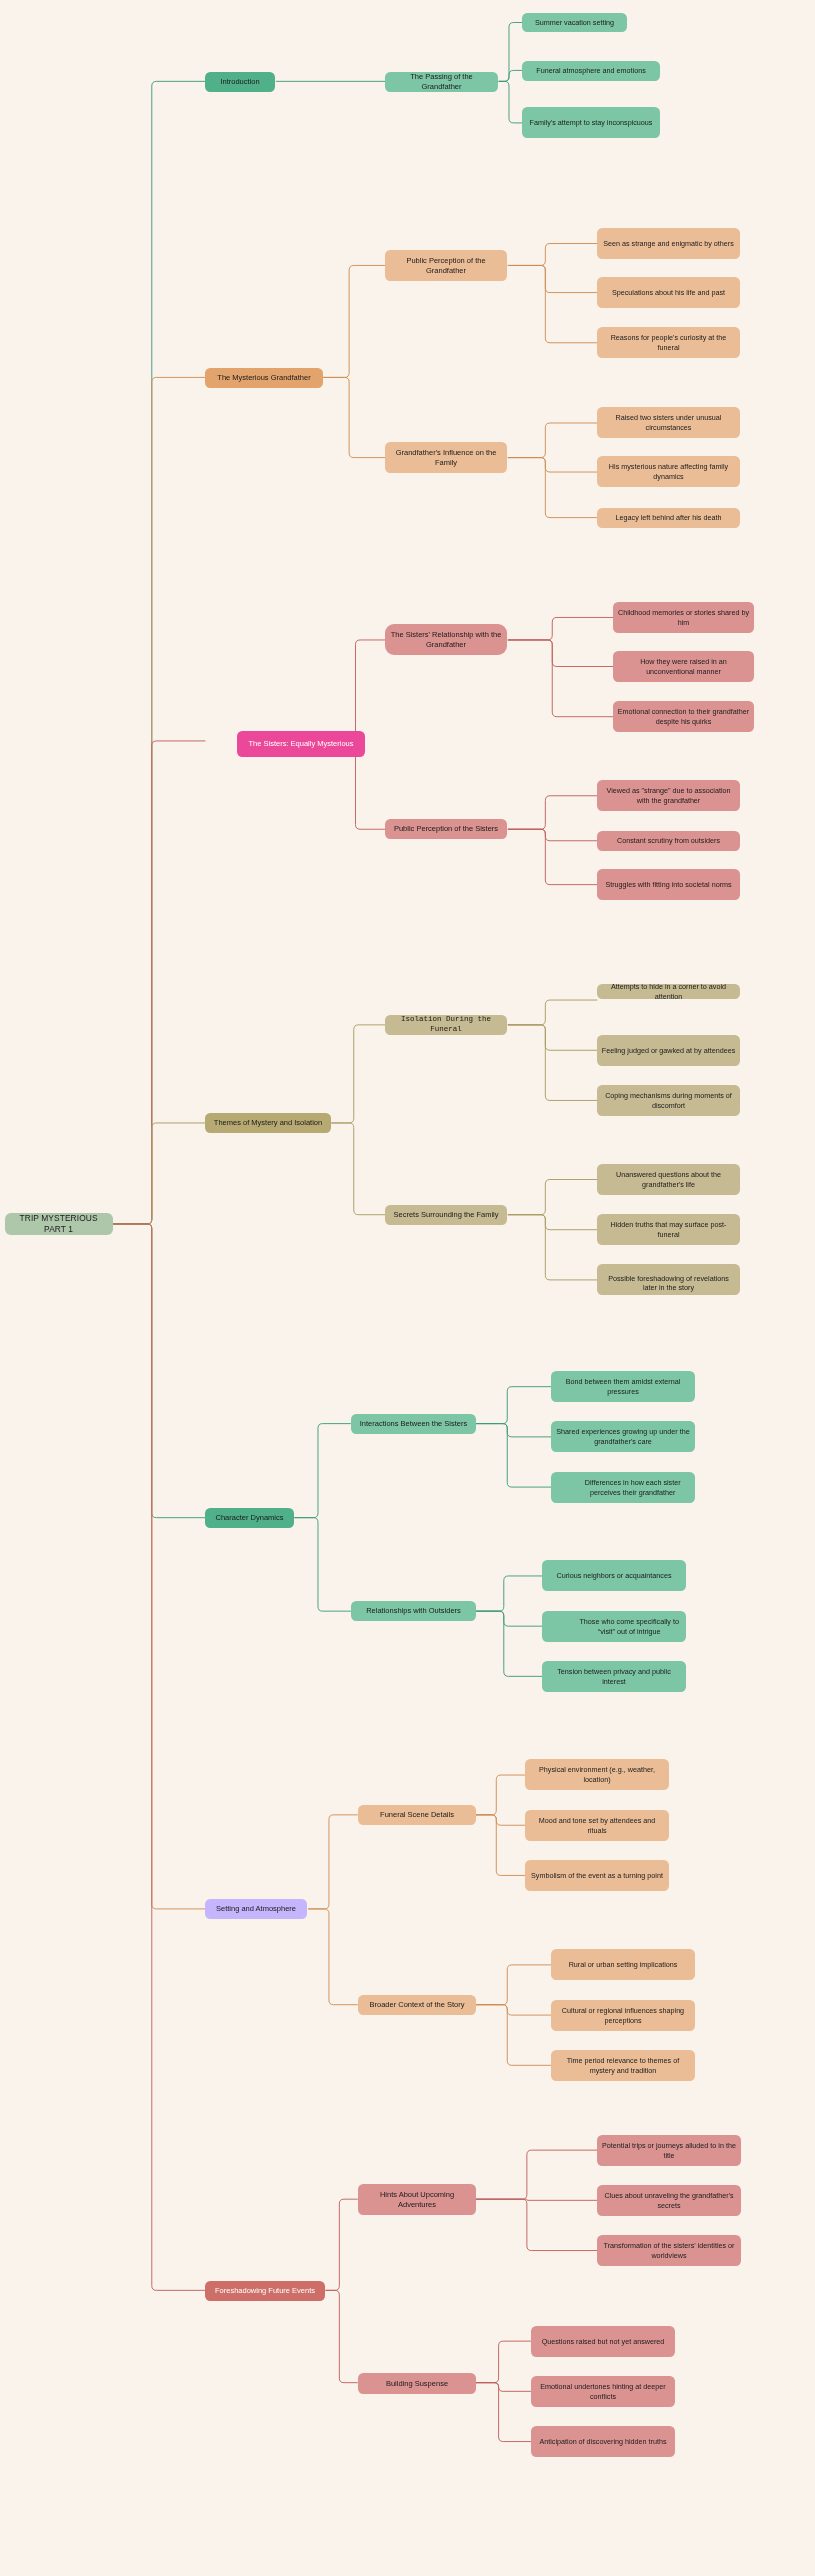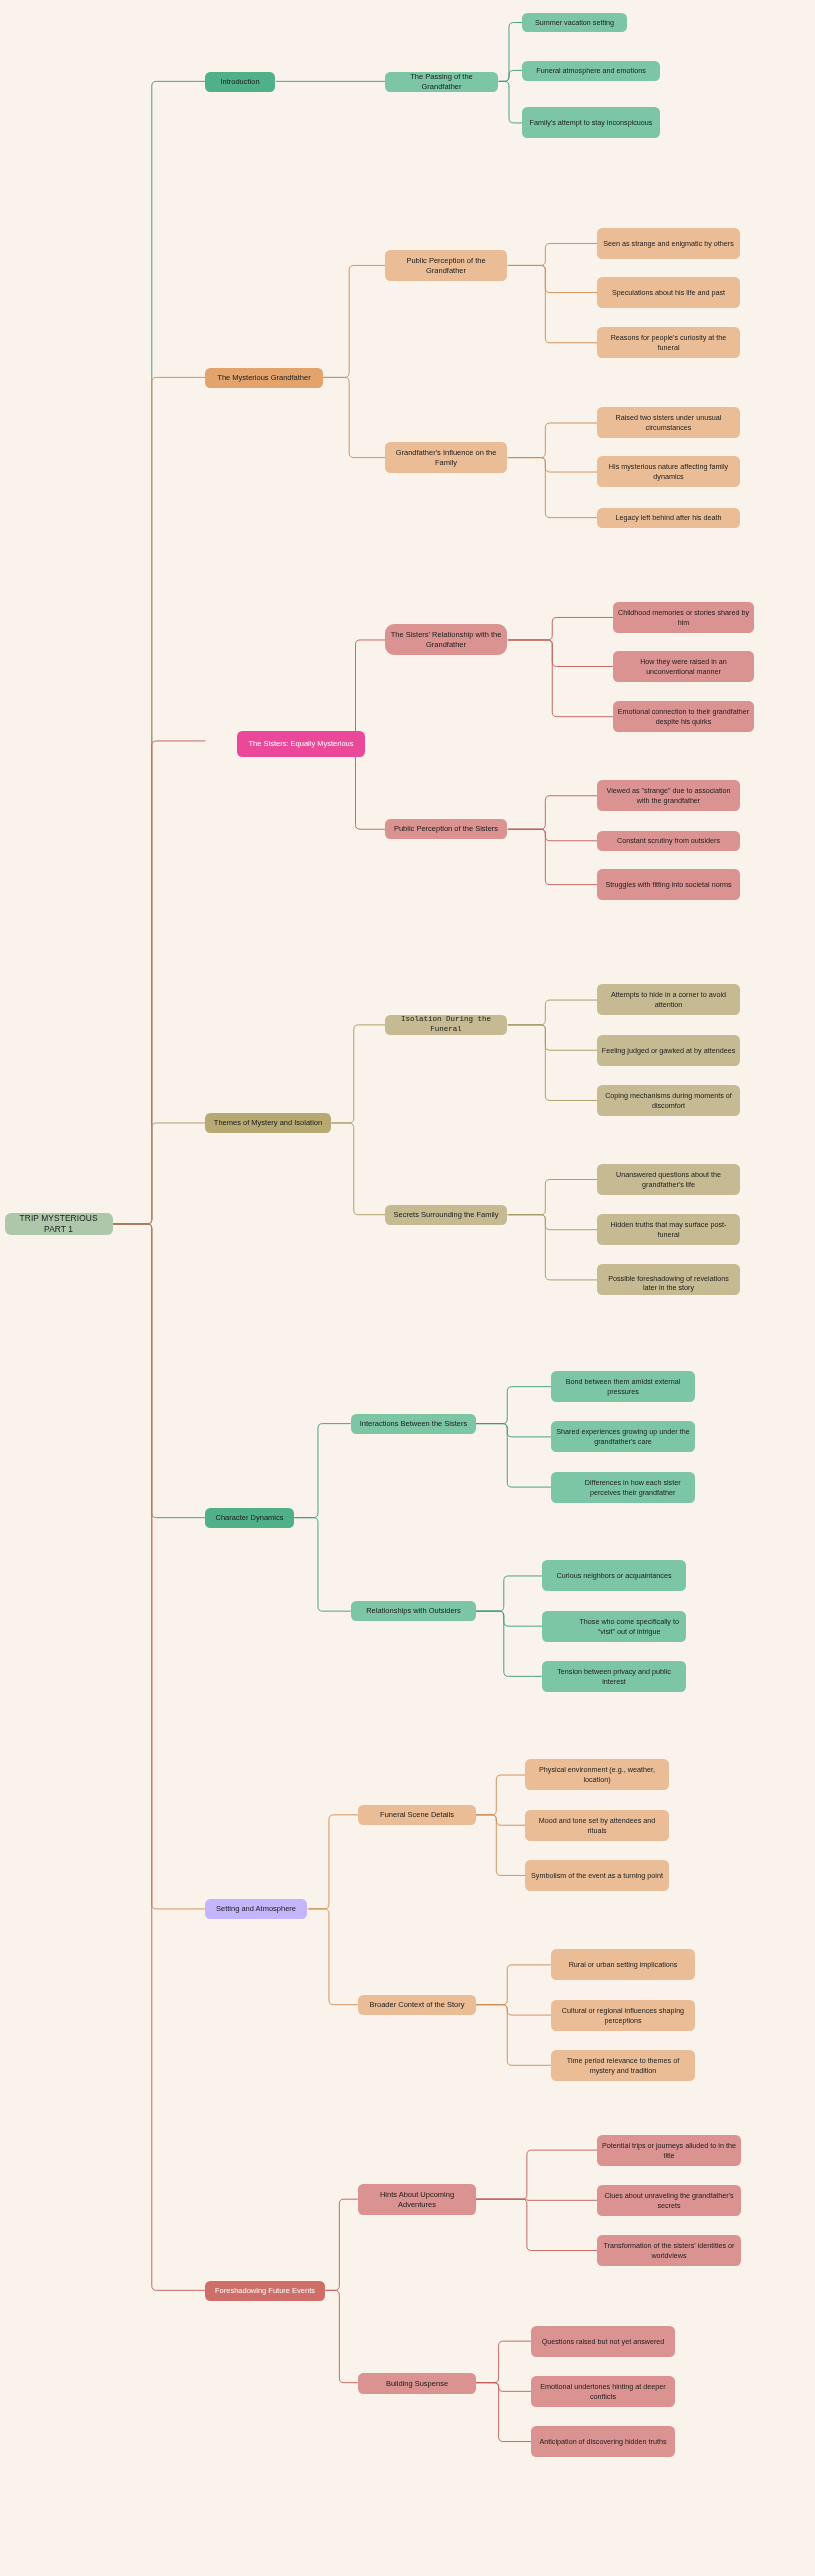--- a/index.html
+++ b/index.html
@@ -171,21 +171,21 @@
       </div>
       <div class="node l3" style="left: 597px; top: 869px; width: 143px; height: 31px; background: rgb(219, 147, 145);">
         <span>Struggles with fitting into societal norms</span>
       </div>
       <div class="node l1" style="left: 205px; top: 1113px; width: 126px; height: 19.6px; background: rgb(183, 169, 114);">
         <span>Themes of Mystery and Isolation</span>
       </div>
       <div class="node l2" style="left: 385px; top: 1015px; width: 122px; height: 19.6px; background: rgb(198, 186, 147); font-family: Liberation Mono, monospace;">
         <span>Isolation During the Funeral</span>
       </div>
-      <div class="node l3" style="left: 597px; top: 984px; width: 143px; height: 31px; background: rgb(198, 186, 147);">
+      <div class="node l3" style="left: 597px; top: 984px; width: 143px; height: 15px; background: rgb(198, 186, 147);">
         <span>Attempts to hide in a corner to avoid attention</span>
       </div>
       <div class="node l3" style="left: 597px; top: 1035px; width: 143px; height: 31px; background: rgb(198, 186, 147);">
         <span>Feeling judged or gawked at by attendees</span>
       </div>
       <div class="node l3" style="left: 597px; top: 1085px; width: 143px; height: 31px; background: rgb(198, 186, 147);">
         <span>Coping mechanisms during moments of discomfort</span>
       </div>
       <div class="node l2" style="left: 385px; top: 1205px; width: 122px; height: 19.6px; background: rgb(198, 186, 147);">
         <span>Secrets Surrounding the Family</span>

